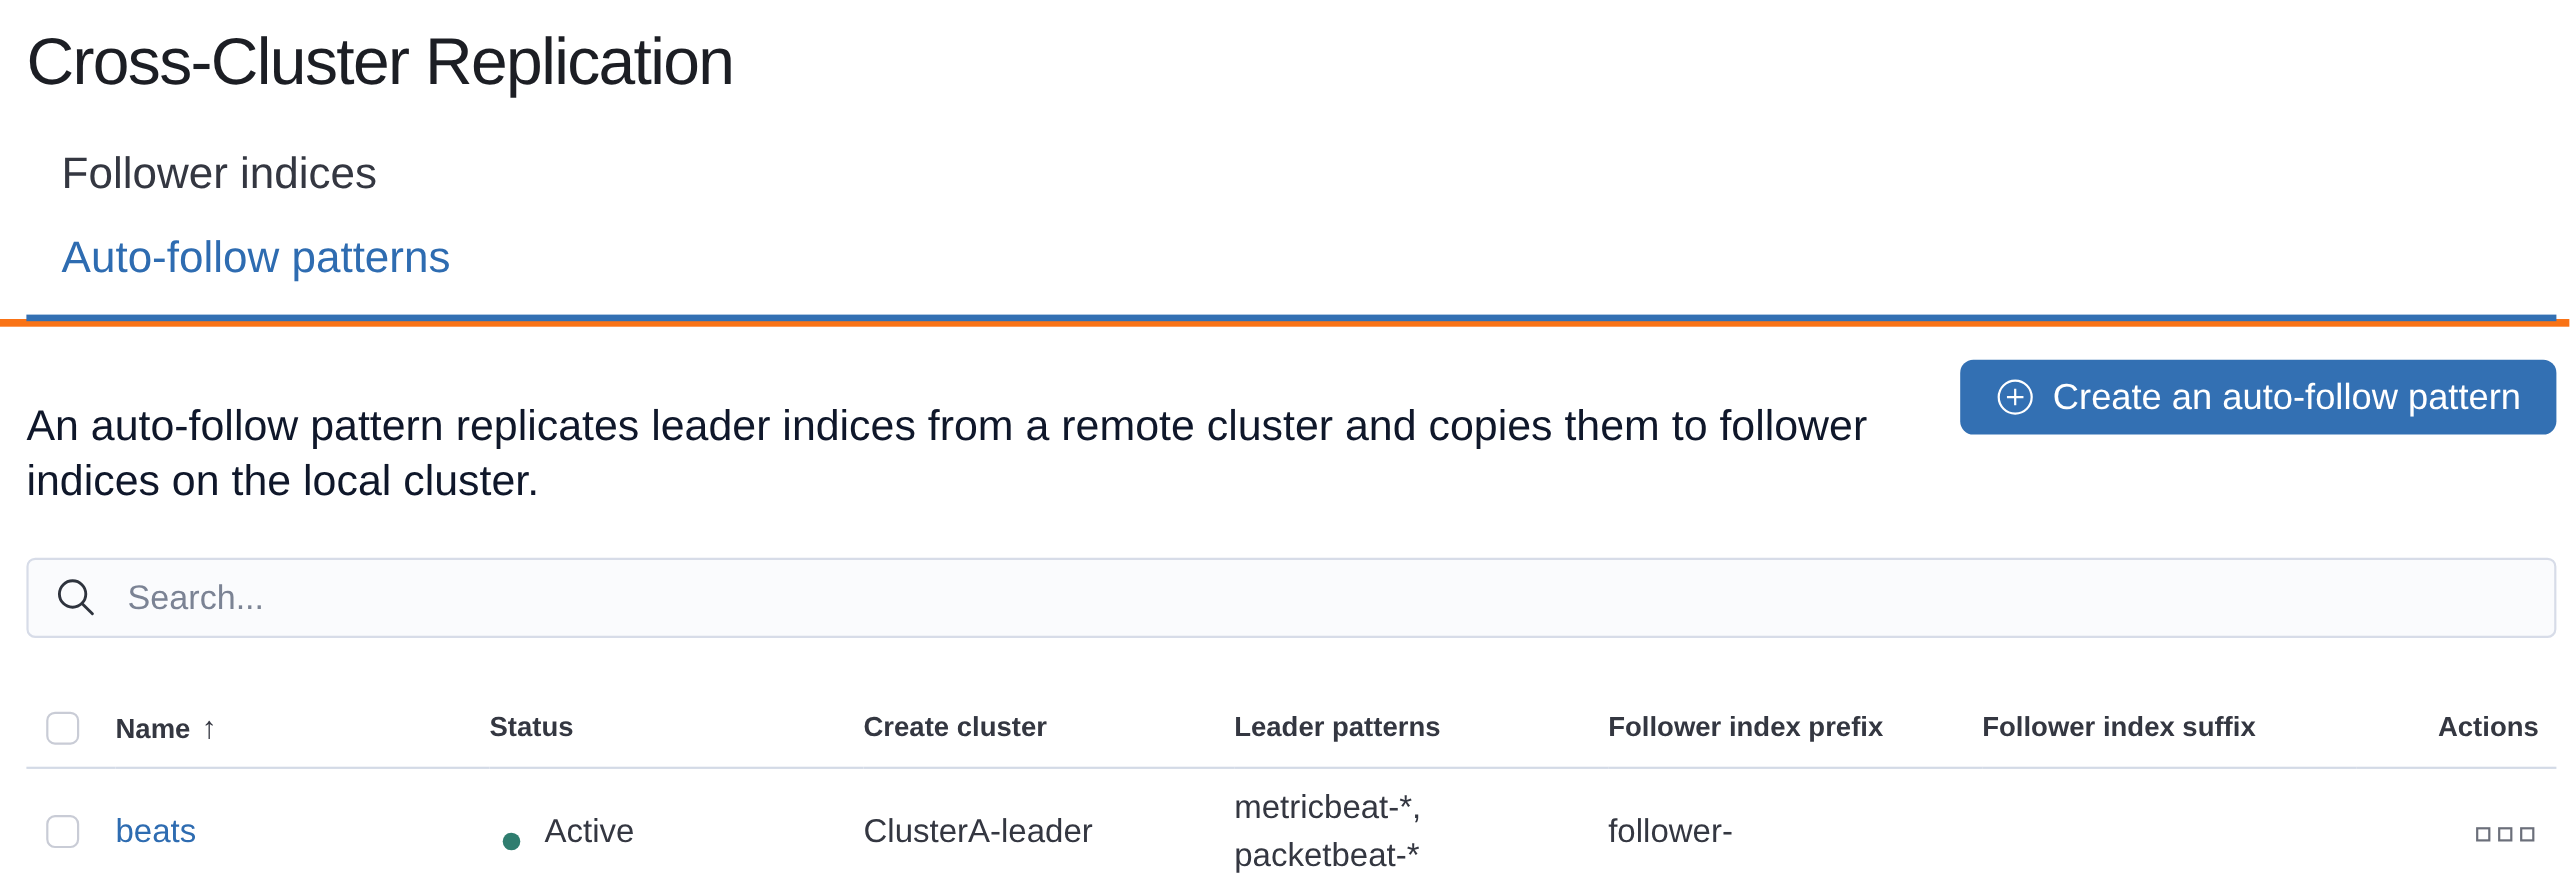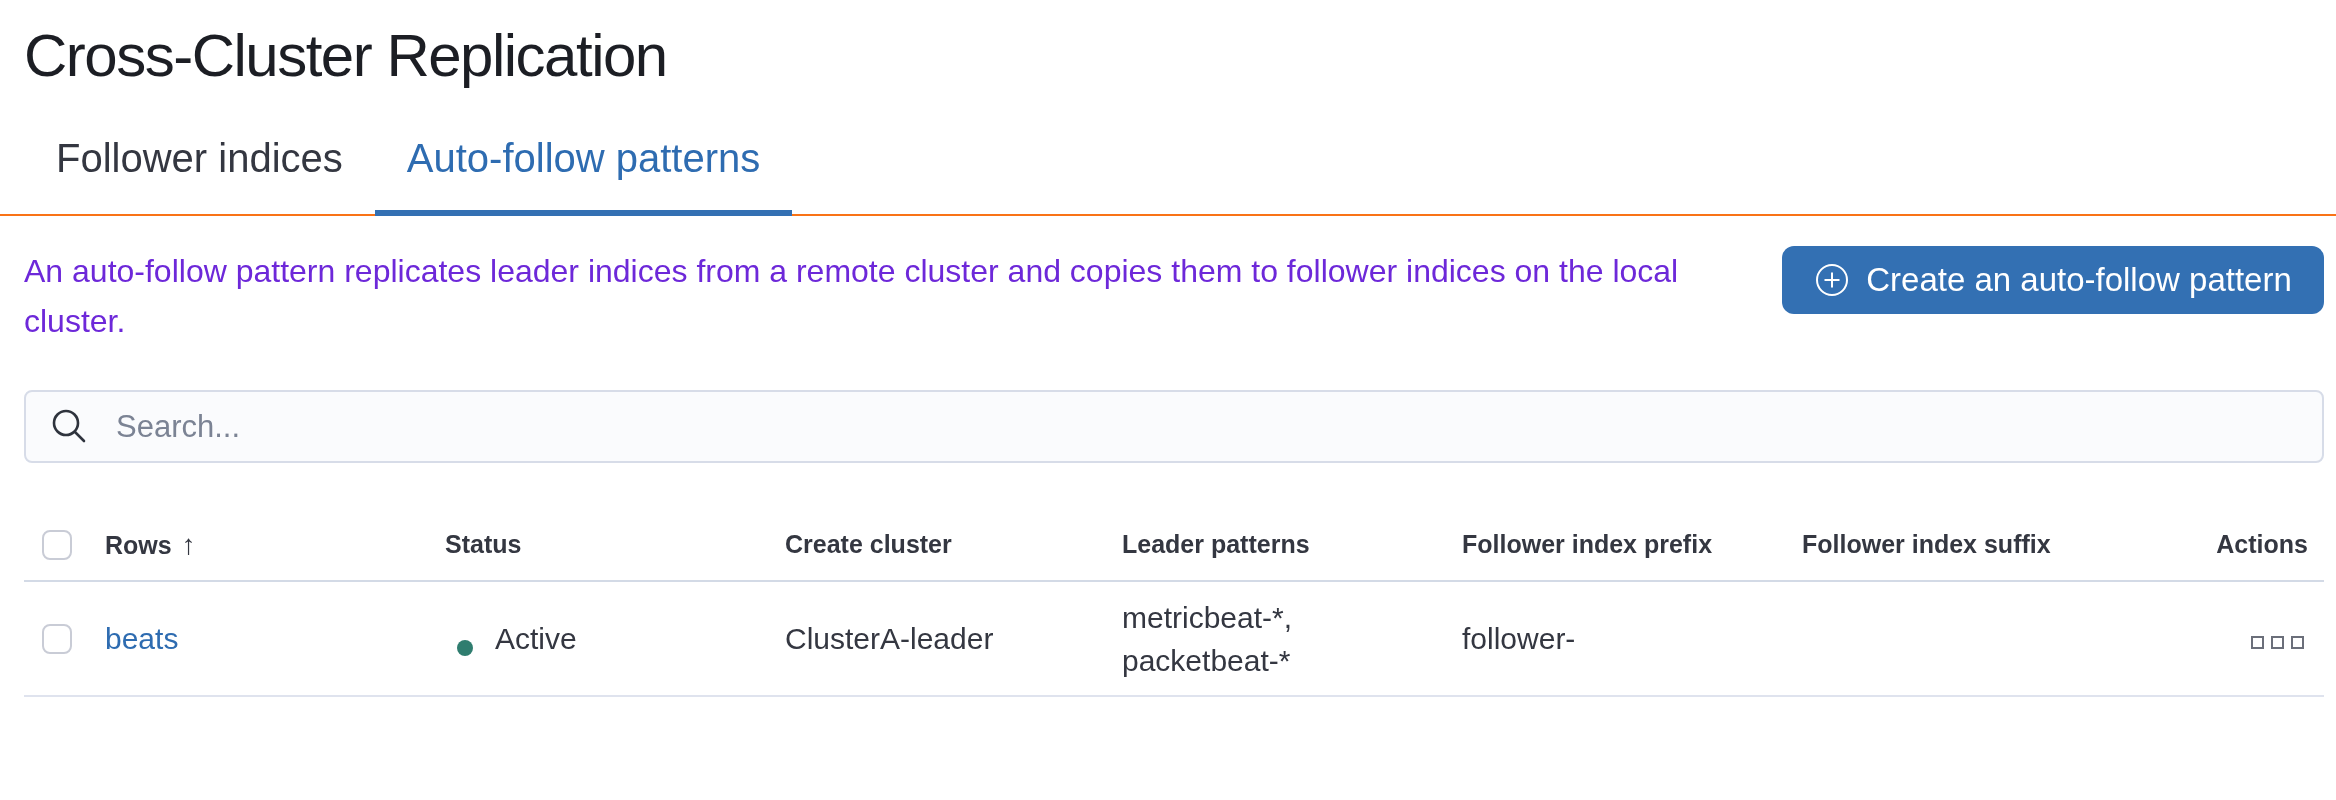--- a/index.html
+++ b/index.html
@@ -6,31 +6,31 @@
   html,body { width:2336px; height:800px; background:#ffffff; overflow:hidden;
               font-family:"Liberation Sans", sans-serif; color:#343741; }
   .page { width:2336px; height:800px; padding:0 12px 0 24px; }
 
   
   .page-title { margin-top:16px; font-size:60px; line-height:80px; font-weight:400;
                 letter-spacing:-1.5px; color:#1c1e24; }
 
   
   .tabs { display:flex; margin:42px -12px 0 -24px; padding:0 12px 0 24px;
-          border-bottom:2px solid #f97316; }
+          border-bottom:7px solid #f97316;flex-direction:column; }
   .tab { position:relative; font-size:40px; line-height:40px; padding:0 32px 36px 32px;
          color:#343741; cursor:pointer; white-space:nowrap; }
   .tab.active { color:#2e6cb1; }
   .tab.active::after { content:""; position:absolute; left:0; right:0; bottom:-2px;
                        height:6px; background:#3370b3; }
 
   
   .desc-row { display:flex; justify-content:space-between; align-items:flex-start;
               margin-top:30px; }
-  .description { width:1730px; font-size:32px; line-height:50px; color:#6d28d9; }
+  .description { width:1730px; font-size:39px; line-height:50px; color:#0f172a;margin-top:36px; }
   .create-btn { width:542px; height:68px; border:none; border-radius:12px;
                 background:#3370b3; color:#ffffff; font-size:33px;
                 font-family:"Liberation Sans", sans-serif;
                 display:flex; align-items:center; justify-content:center; gap:16px;
                 cursor:pointer; white-space:nowrap; }
   .create-btn svg { flex:0 0 auto; }
 
   
   .search-bar { margin-top:44px; height:73px; width:2300px; background:#fafbfd;
                 border:2px solid #d7dce8; border-radius:8px;
@@ -115,21 +115,21 @@
         <col class="c-prefix">
         <col class="c-suffix">
         <col class="c-actions">
     </colgroup>
     <thead>
       <tr>
         <th>
             <div class="checkbox"></div>
           </th>
         <th>
-          <span>Rows</span><span class="sort-arrow">↑</span>
+          <span>Name</span><span class="sort-arrow">↑</span>
         </th>
         <th>Status</th>
         <th>Create cluster</th>
         <th>Leader patterns</th>
         <th>Follower index prefix</th>
         <th>Follower index suffix</th>
         <th class="actions-h">Actions</th>
       </tr>
     </thead>
     <tbody>

